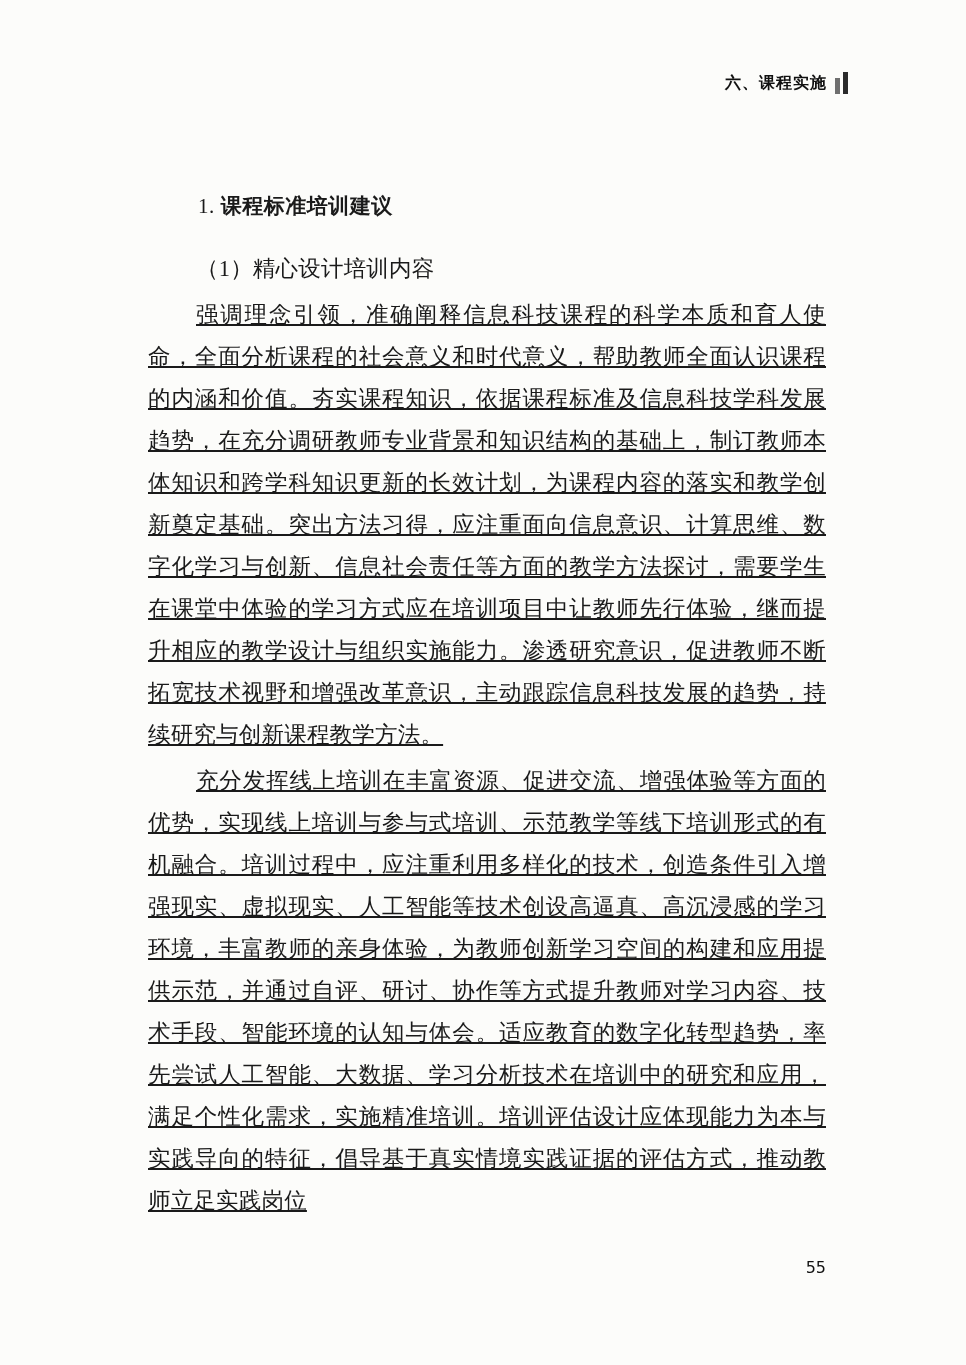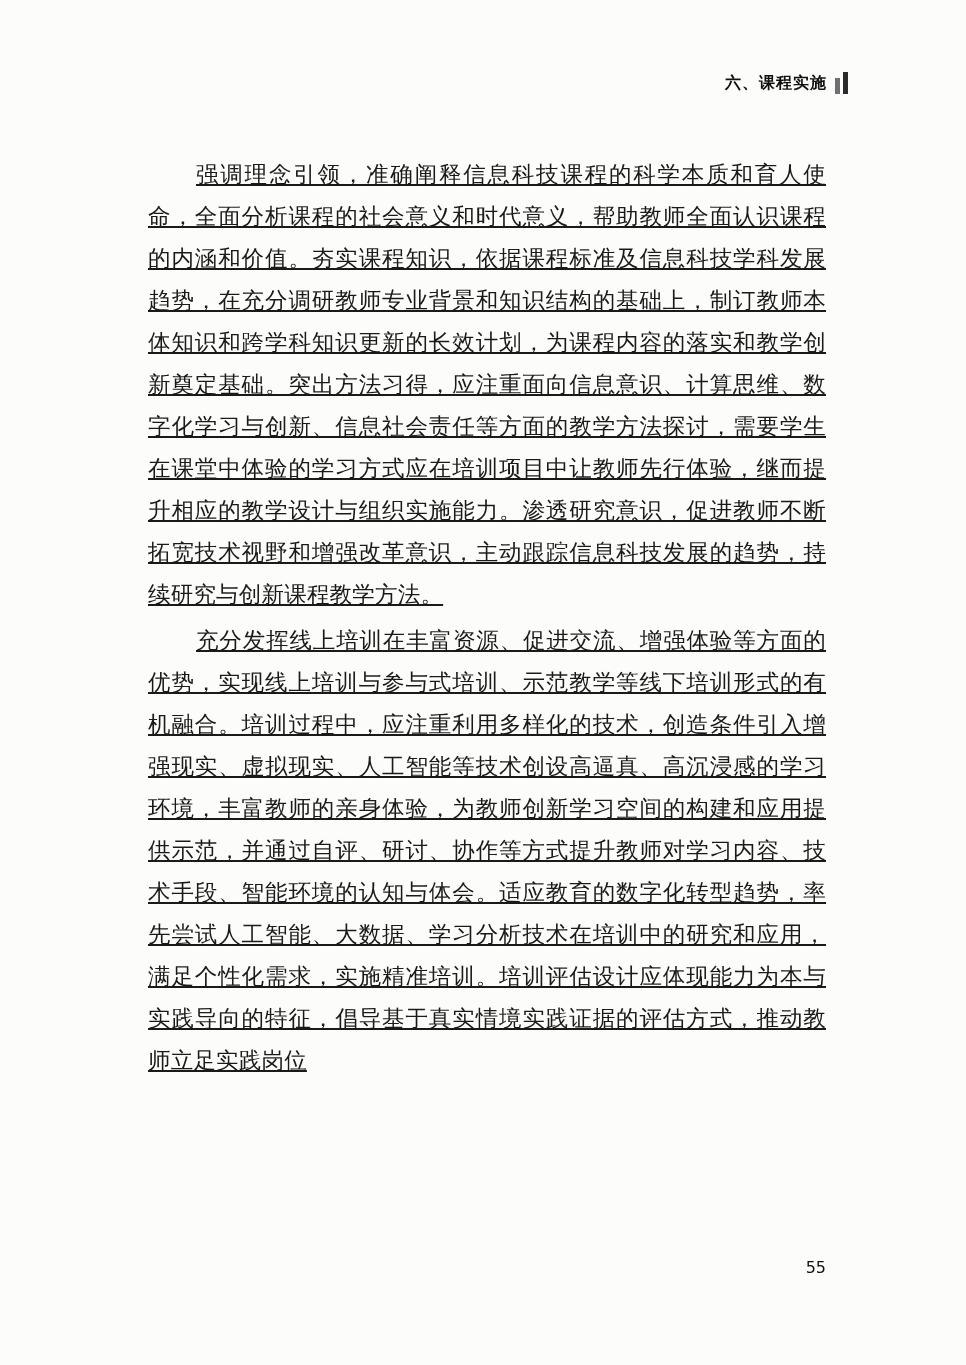--- a/index.html
+++ b/index.html
@@ -114,21 +114,25 @@
     <span class="running-header-text">六、课程实施</span>
     <span class="header-bars">
       <i class="b1"></i>
         <i class="b2"></i>
     </span>
   </div>
 
   <div class="content">
 
 
+    <h2 class="sub-title">
+      <span class="num">1.</span><span>课程标准培训建议</span>
+    </h2>
 
+    <p class="para label-line">（1）精心设计培训内容</p>
     <p class="para body-para">强调理念引领，准确阐释信息科技课程的科学本质和育人使命，全面分析课程的社会意义和时代意义，帮助教师全面认识课程的内涵和价值。夯实课程知识，依据课程标准及信息科技学科发展趋势，在充分调研教师专业背景和知识结构的基础上，制订教师本体知识和跨学科知识更新的长效计划，为课程内容的落实和教学创新奠定基础。突出方法习得，应注重面向信息意识、计算思维、数字化学习与创新、信息社会责任等方面的教学方法探讨，需要学生在课堂中体验的学习方式应在培训项目中让教师先行体验，继而提升相应的教学设计与组织实施能力。渗透研究意识，促进教师不断拓宽技术视野和增强改革意识，主动跟踪信息科技发展的趋势，持续研究与创新课程教学方法。</p>
 
     <p class="para body-para">充分发挥线上培训在丰富资源、促进交流、增强体验等方面的优势，实现线上培训与参与式培训、示范教学等线下培训形式的有机融合。培训过程中，应注重利用多样化的技术，创造条件引入增强现实、虚拟现实、人工智能等技术创设高逼真、高沉浸感的学习环境，丰富教师的亲身体验，为教师创新学习空间的构建和应用提供示范，并通过自评、研讨、协作等方式提升教师对学习内容、技术手段、智能环境的认知与体会。适应教育的数字化转型趋势，率先尝试人工智能、大数据、学习分析技术在培训中的研究和应用，满足个性化需求，实施精准培训。培训评估设计应体现能力为本与实践导向的特征，倡导基于真实情境实践证据的评估方式，推动教师立足实践岗位</p>
 
   </div>
 
   <div class="page-number">55</div>
 </div>
 
 </body></html>

